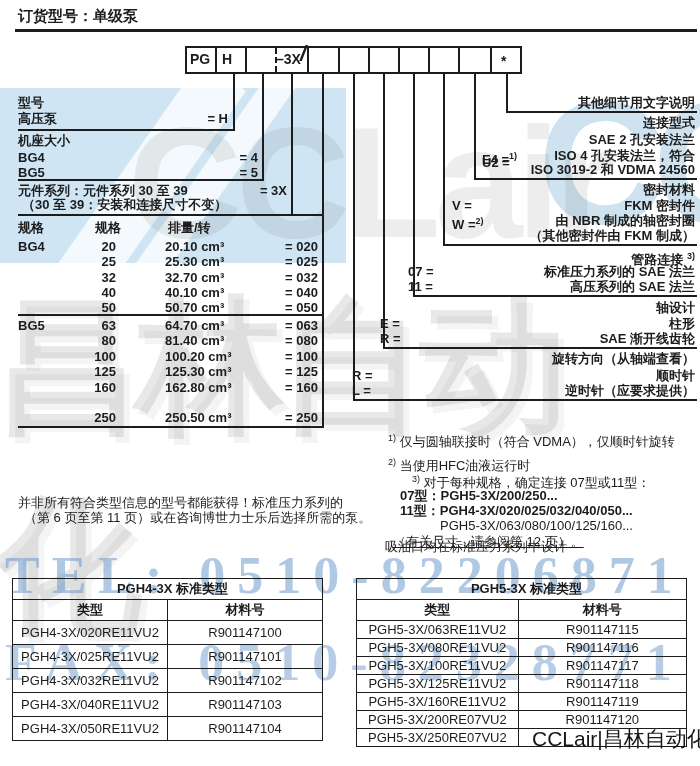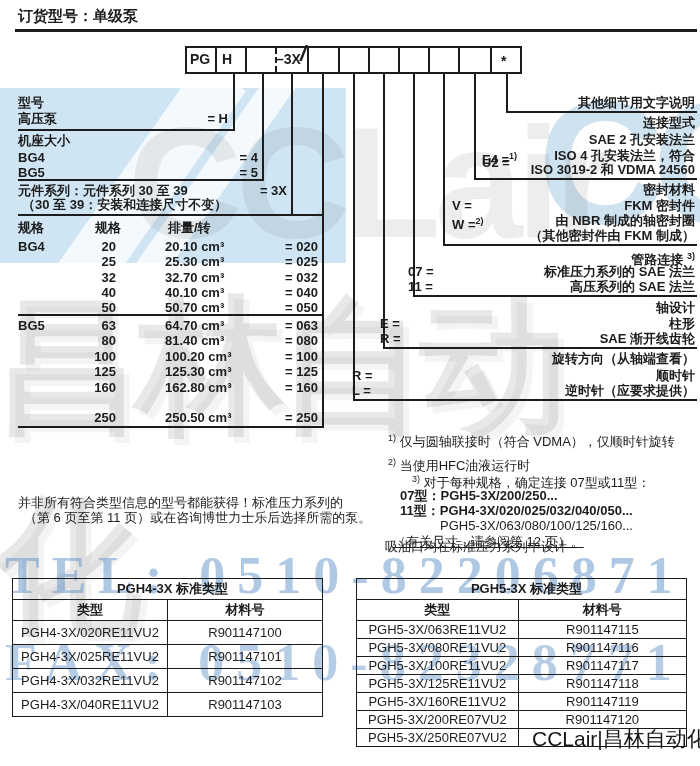--- a/index.html
+++ b/index.html
@@ -258,20 +258,24 @@
             <td class="c">R901147101</td>
           </tr>
       <tr>
             <td class="c">PGH4-3X/032RE11VU2</td>
             <td class="c">R901147102</td>
           </tr>
       <tr>
             <td class="c">PGH4-3X/040RE11VU2</td>
             <td class="c">R901147103</td>
           </tr>
+      <tr>
+            <td class="c">PGH4-3X/050RE11VU2</td>
+            <td class="c">R901147104</td>
+          </tr>
     </tbody>
       </table>
   </div>
 
   <div class="abs z1" style="left:356px;top:578px;width:331px;">
     <table id="tbl5">
       <tbody>
           <tr>
             <td colspan="2" class="tbl-title">PGH5-3X 标准类型</td>
           </tr>

